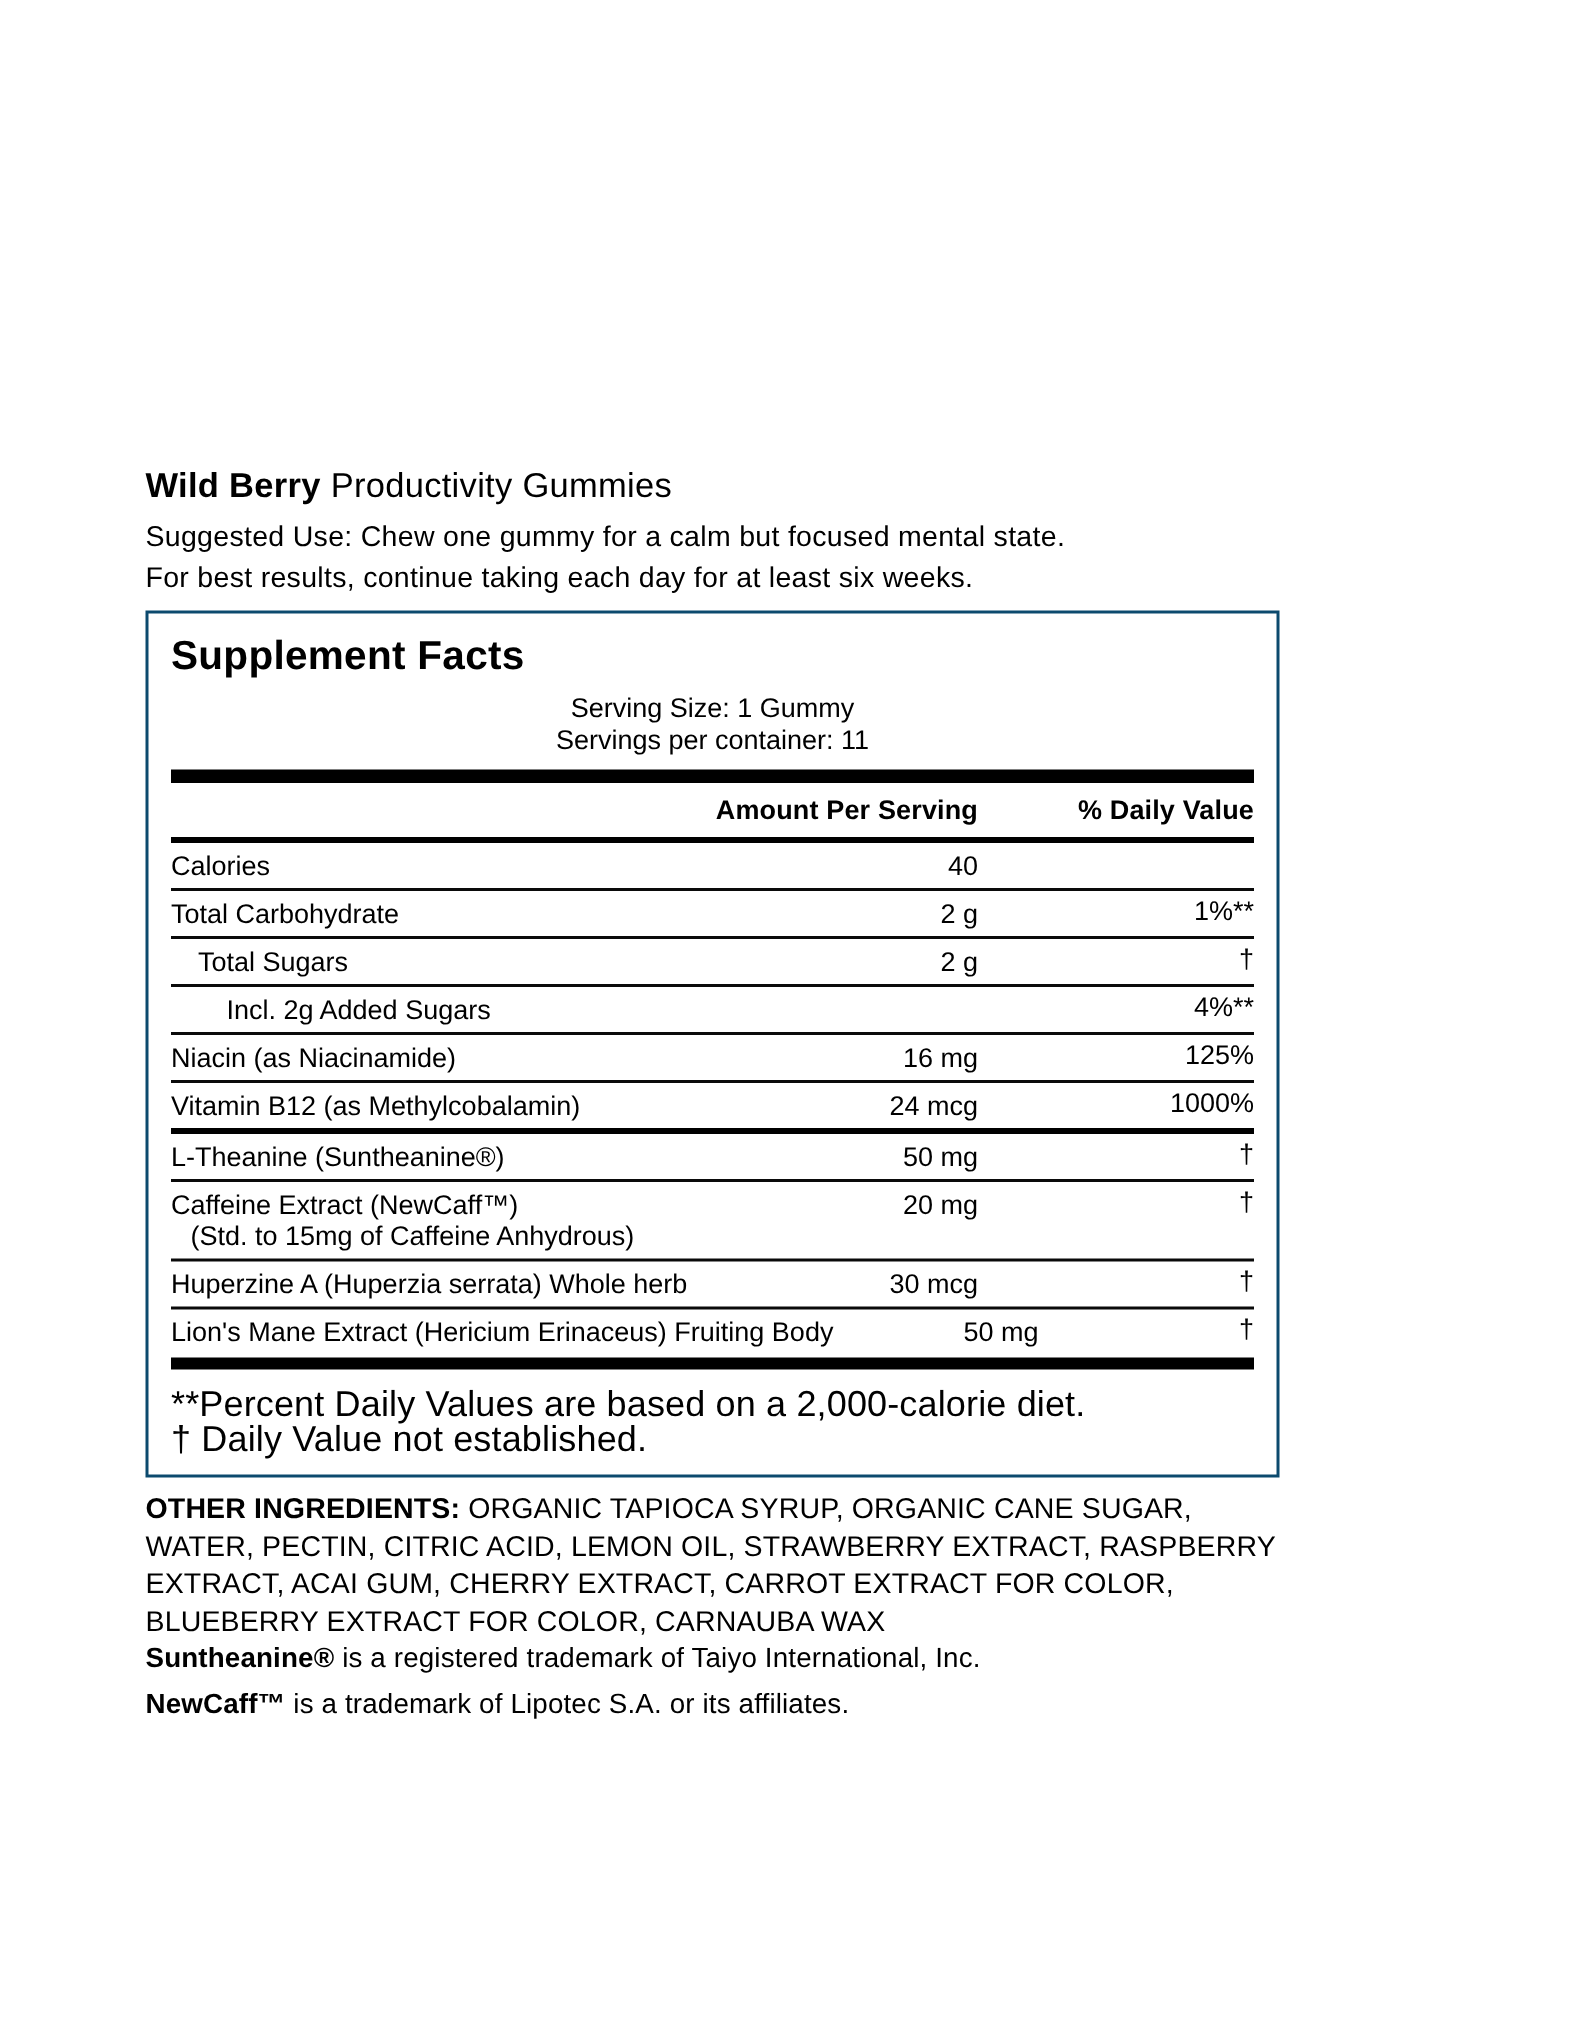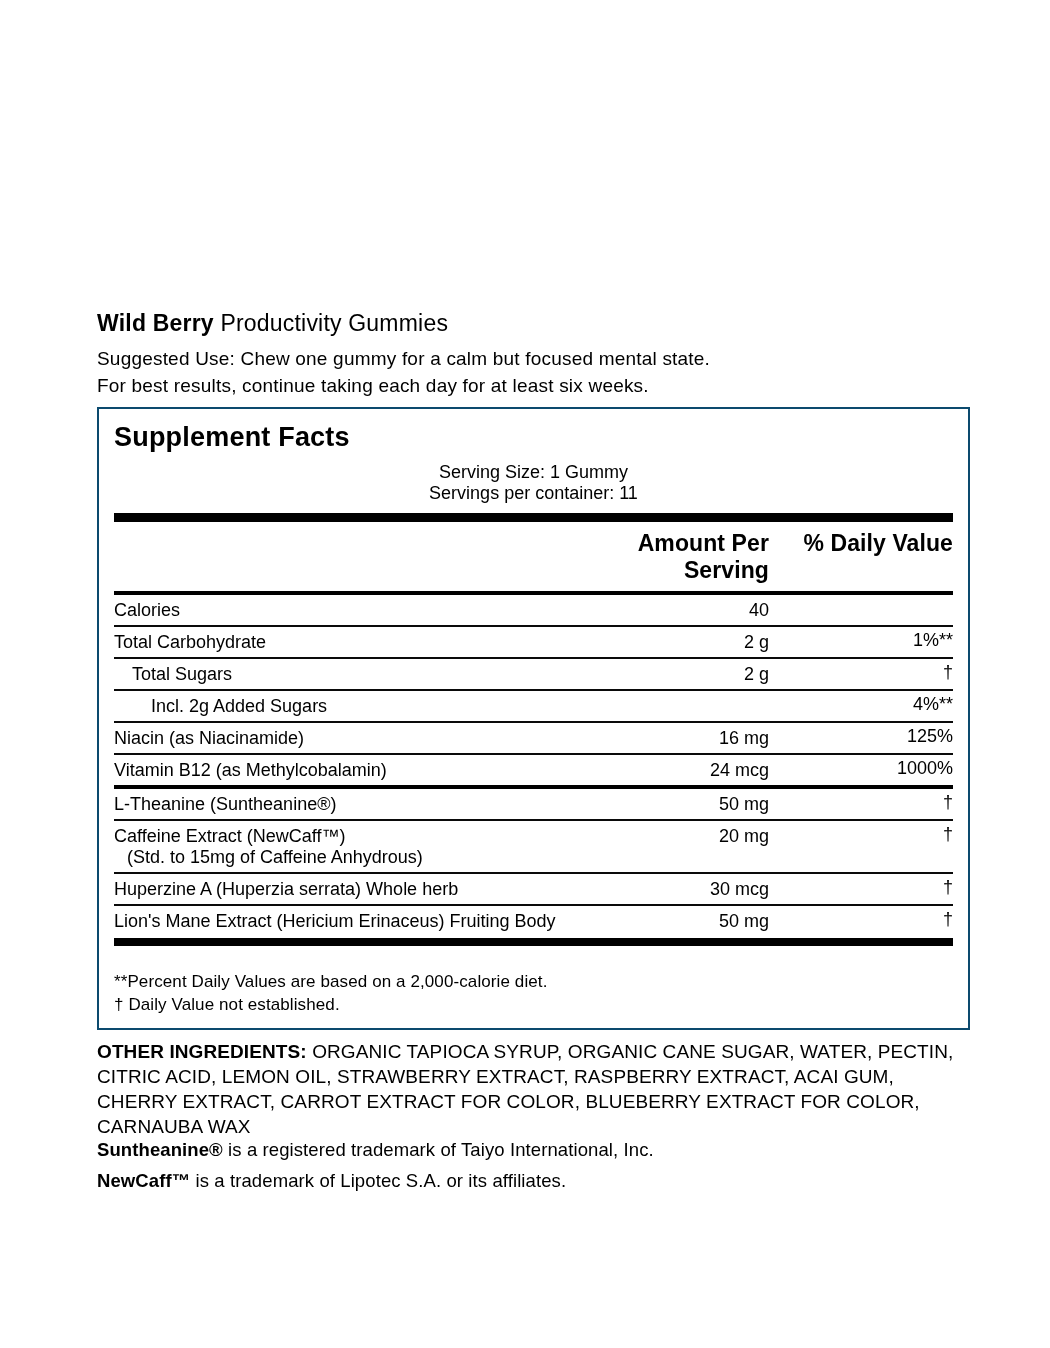--- a/index.html
+++ b/index.html
@@ -8,21 +8,21 @@
     background: #ffffff;
     color: #000;
     font-family: "Liberation Sans", sans-serif;
     position: relative;
     overflow: hidden;
   }
   .page-content {
     position: absolute;
     left: 97px;
     top: 310px;
-    width: 873px;
+    width: 756px;
   }
 
   
   .product-title { font-size: 23px; letter-spacing: 0.2px; }
   .product-title .b { font-weight: bold; }
   .suggested-use { font-size: 19px; line-height: 26.5px; margin-top: 9px; letter-spacing: 0.2px; }
   .suggested-use .b { font-weight: normal; }
 
   
   .facts-panel {
@@ -35,42 +35,42 @@
 
   .bar-thick  { height: 9px; background: #000; margin-top: 9px; }
   .bar-medium { height: 4px; background: #000; }
   .sep-thin   { height: 2px; background: #0a0a0a; }
   .sep-medium { height: 4px; background: #000; }
   .sep-thick  { height: 8px; background: #000; margin-top: 2px; }
 
   .facts-header {
     display: flex;
     font-weight: bold;
-    font-size: 23px;
+    font-size: 18px;
     padding: 8px 0 7px 0;
     letter-spacing: 0.1px;
   }
   .facts-header .col-name { flex: 1; }
   .col-amount { width: 175px; text-align: right; }
   .col-dv     { width: 184px; text-align: right; }
 
   .facts-row {
     display: flex;
     align-items: flex-start;
     font-size: 18px;
     line-height: 21px;
     padding: 5px 0 4px 0;
   }
   .facts-row .col-name { flex: 1; white-space: nowrap; }
   .facts-row .col-dv { position: relative; top: -2px; }
   .facts-row.indent-1 .col-name { padding-left: 18px; }
   .facts-row.indent-2 .col-name { padding-left: 37px; }
   .sub-line { padding-left: 13px; white-space: nowrap; }
 
-  .footnotes { padding-top: 24px; font-size: 17px; line-height: 23px; letter-spacing: 0.1px; }
+  .footnotes { padding-top: 12px; font-size: 24px; line-height: 23px; letter-spacing: 0.1px; }
 
   
   .other-ingredients {
     margin-top: 9px;
     font-size: 19px;
     line-height: 25px;
     letter-spacing: 0.1px;
   }
   .other-ingredients .b { font-weight: bold; }
 

